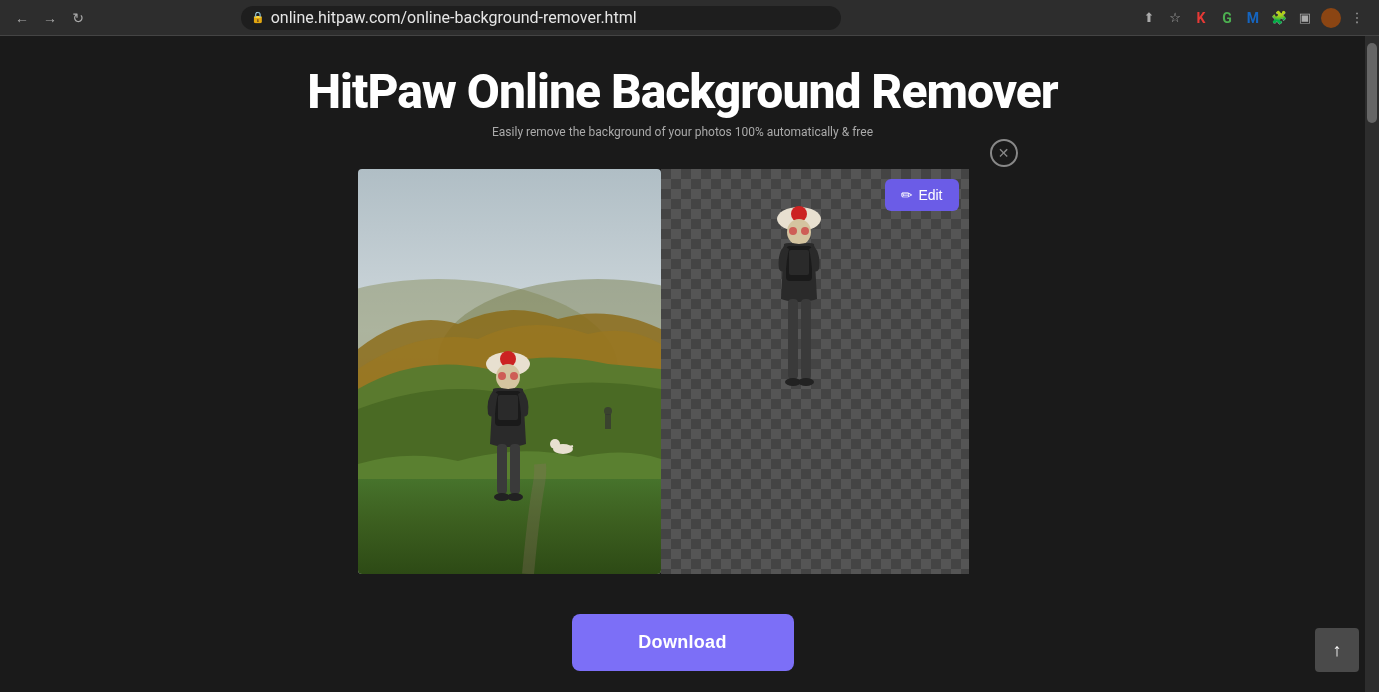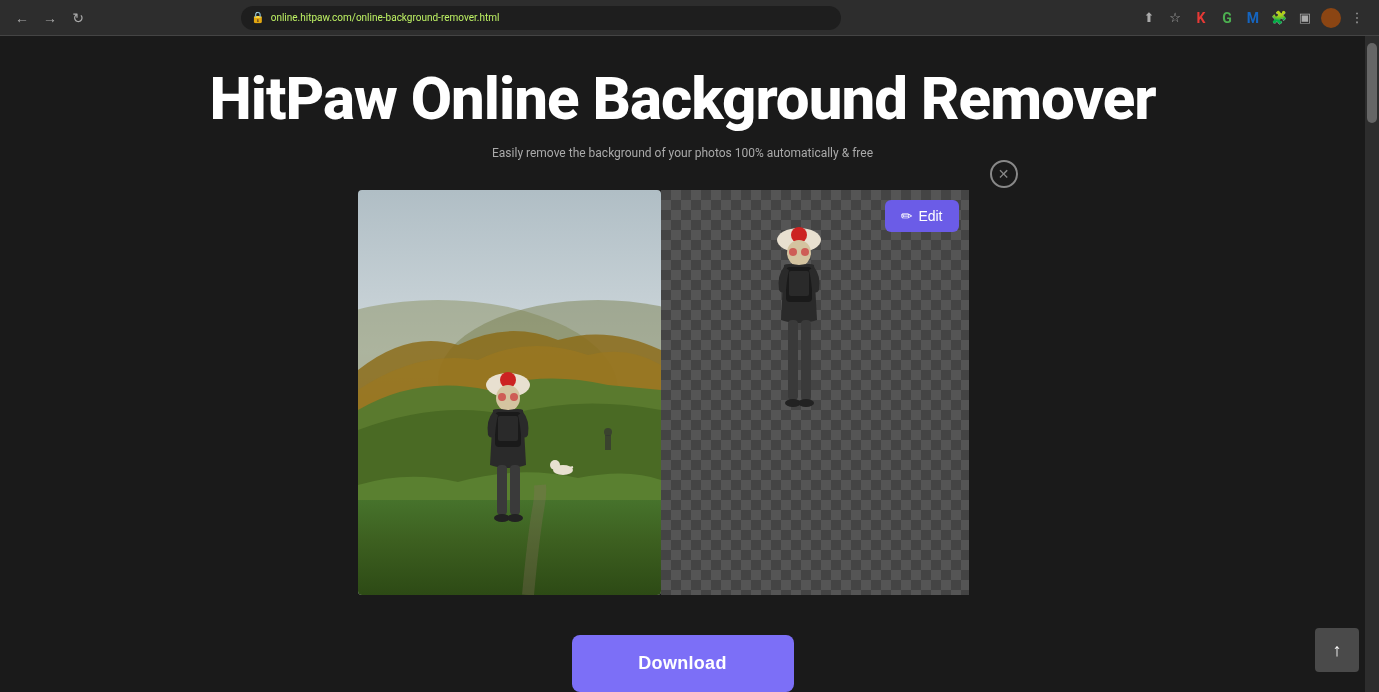--- a/index.html
+++ b/index.html
@@ -50,22 +50,22 @@
       max-width: 600px;
       margin: 0 auto;
     }
 
     .address-bar .lock-icon {
       color: #888;
       font-size: 11px;
     }
 
     .address-text {
-      color: #bef264;
-      font-size: 10px;
+      color: #e5e5e5;
+      font-size: 16px;
     }
 
     .browser-actions {
       display: flex;
       align-items: center;
       gap: 6px;
       margin-left: auto;
     }
 
     .browser-action-btn {
@@ -101,25 +101,25 @@
     
     .page-content {
       padding: 30px 20px 40px;
       display: flex;
       flex-direction: column;
       align-items: center;
       width: 1365px;
     }
 
     .page-title {
-      font-size: 60px;
+      font-size: 48px;
       font-weight: 800;
       color: #ffffff;
       text-align: center;
-      margin-bottom: 14px;
+      margin-bottom: 6px;
       letter-spacing: -1px;
       line-height: 1.1;
     }
 
     .page-subtitle {
       font-size: 12px;
       color: #aaaaaa;
       text-align: center;
       margin-bottom: 30px;
     }

